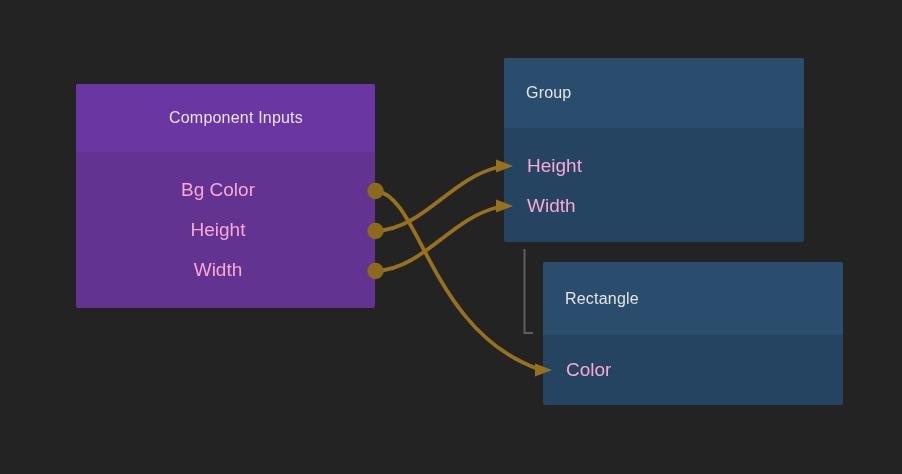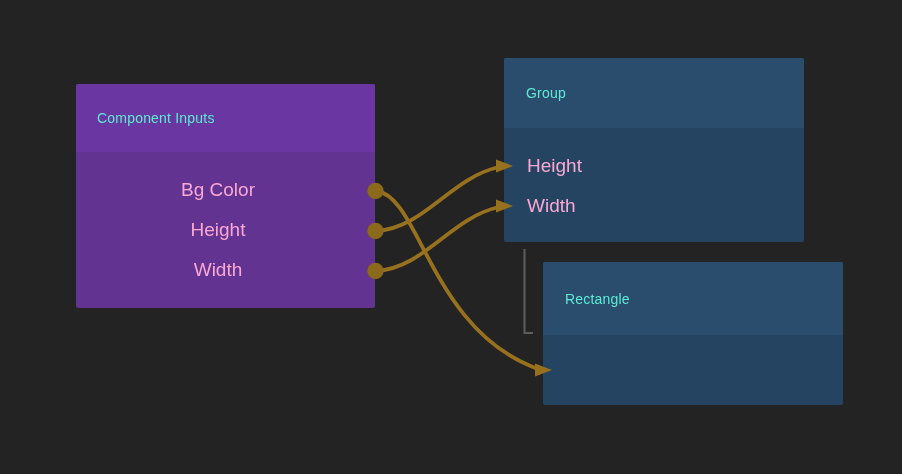--- a/index.html
+++ b/index.html
@@ -22,42 +22,42 @@
     border-radius: 2px;
     overflow: hidden;
   }
   .node-header {
     display: flex;
     align-items: center;
     padding-left: 22px;
     box-sizing: border-box;
   }
   .node-title {
-    font-size: 14px;
-    color: #5eead4;
+    font-size: 16px;
+    color: #e5e5e5;
     letter-spacing: 0.2px;
     white-space: nowrap;
   }
   .node-body {
     box-sizing: border-box;
   }
   .port-row {
     height: 40px;
     display: flex;
     align-items: center;
     font-size: 19px;
     color: #f9a8d4;
     white-space: nowrap;
   }
   .port-row.out { justify-content: center; padding-right: 15px; }
   .port-row.in  { justify-content: flex-start; padding-left: 23px; }
 
   
   .node-component-inputs { left: 76px; top: 84px; width: 299px; height: 224px; background: #623390; }
-  .node-component-inputs .node-header { height: 68px; background: #6a37a2; padding-left: 21px; }
+  .node-component-inputs .node-header { height: 68px; background: #6a37a2; padding-left: 21px; justify-content: center; }
   .node-component-inputs .node-body { padding-top: 18px; }
 
   
   .node-group { left: 504px; top: 58px; width: 300px; height: 184px; background: #254462; }
   .node-group .node-header { height: 70px; background: #2a4d6e; }
   .node-group .node-body { padding-top: 18px; }
 
   
   .node-rectangle { left: 543px; top: 262px; width: 300px; height: 143px; background: #254462; }
   .node-rectangle .node-header { height: 73px; background: #2a4d6e; text-align: right; }
@@ -104,20 +104,25 @@
       <div class="port-row in">
         <span>Width</span>
       </div>
     </div>
   </div>
 
   <div class="node node-rectangle">
     <div class="node-header">
       <span class="node-title">Rectangle</span>
     </div>
+    <div class="node-body">
+      <div class="port-row in">
+        <span>Color</span>
+      </div>
+    </div>
   </div>
 
   <svg class="wire-layer" width="902" height="474" viewBox="0 0 902 474">
 
     <path d="M 524.5 249 L 524.5 333 L 533 333" fill="none" stroke-width="2" stroke="#5e5e5e"></path>
 
     <path d="M 376 191 C 420 195 430 330 538 369" fill="none" stroke-width="3.8" stroke-linecap="round" stroke="#97711e"></path>
     <path d="M 376 231 C 425 228 450 178 499 167" fill="none" stroke-width="3.8" stroke-linecap="round" stroke="#97711e"></path>
     <path d="M 376 271 C 425 268 450 218 499 207" fill="none" stroke-width="3.8" stroke-linecap="round" stroke="#97711e"></path>
 

